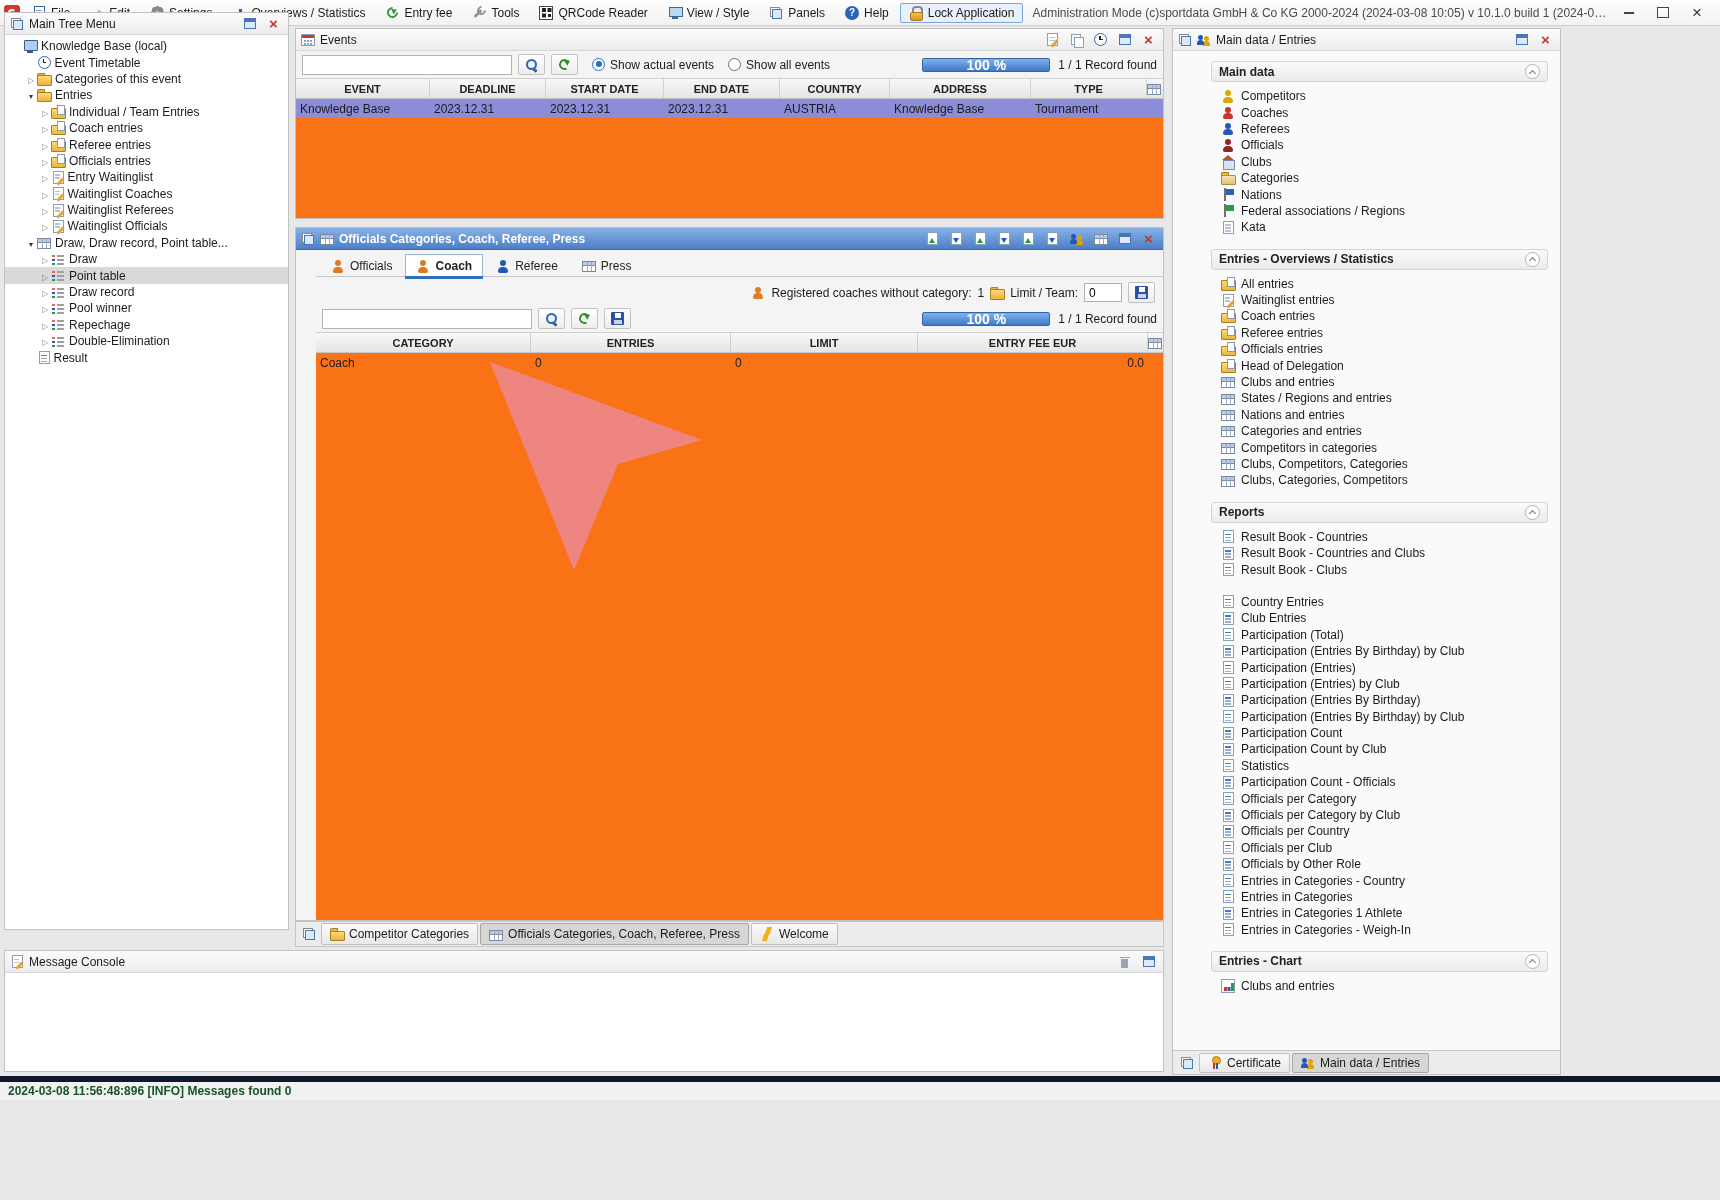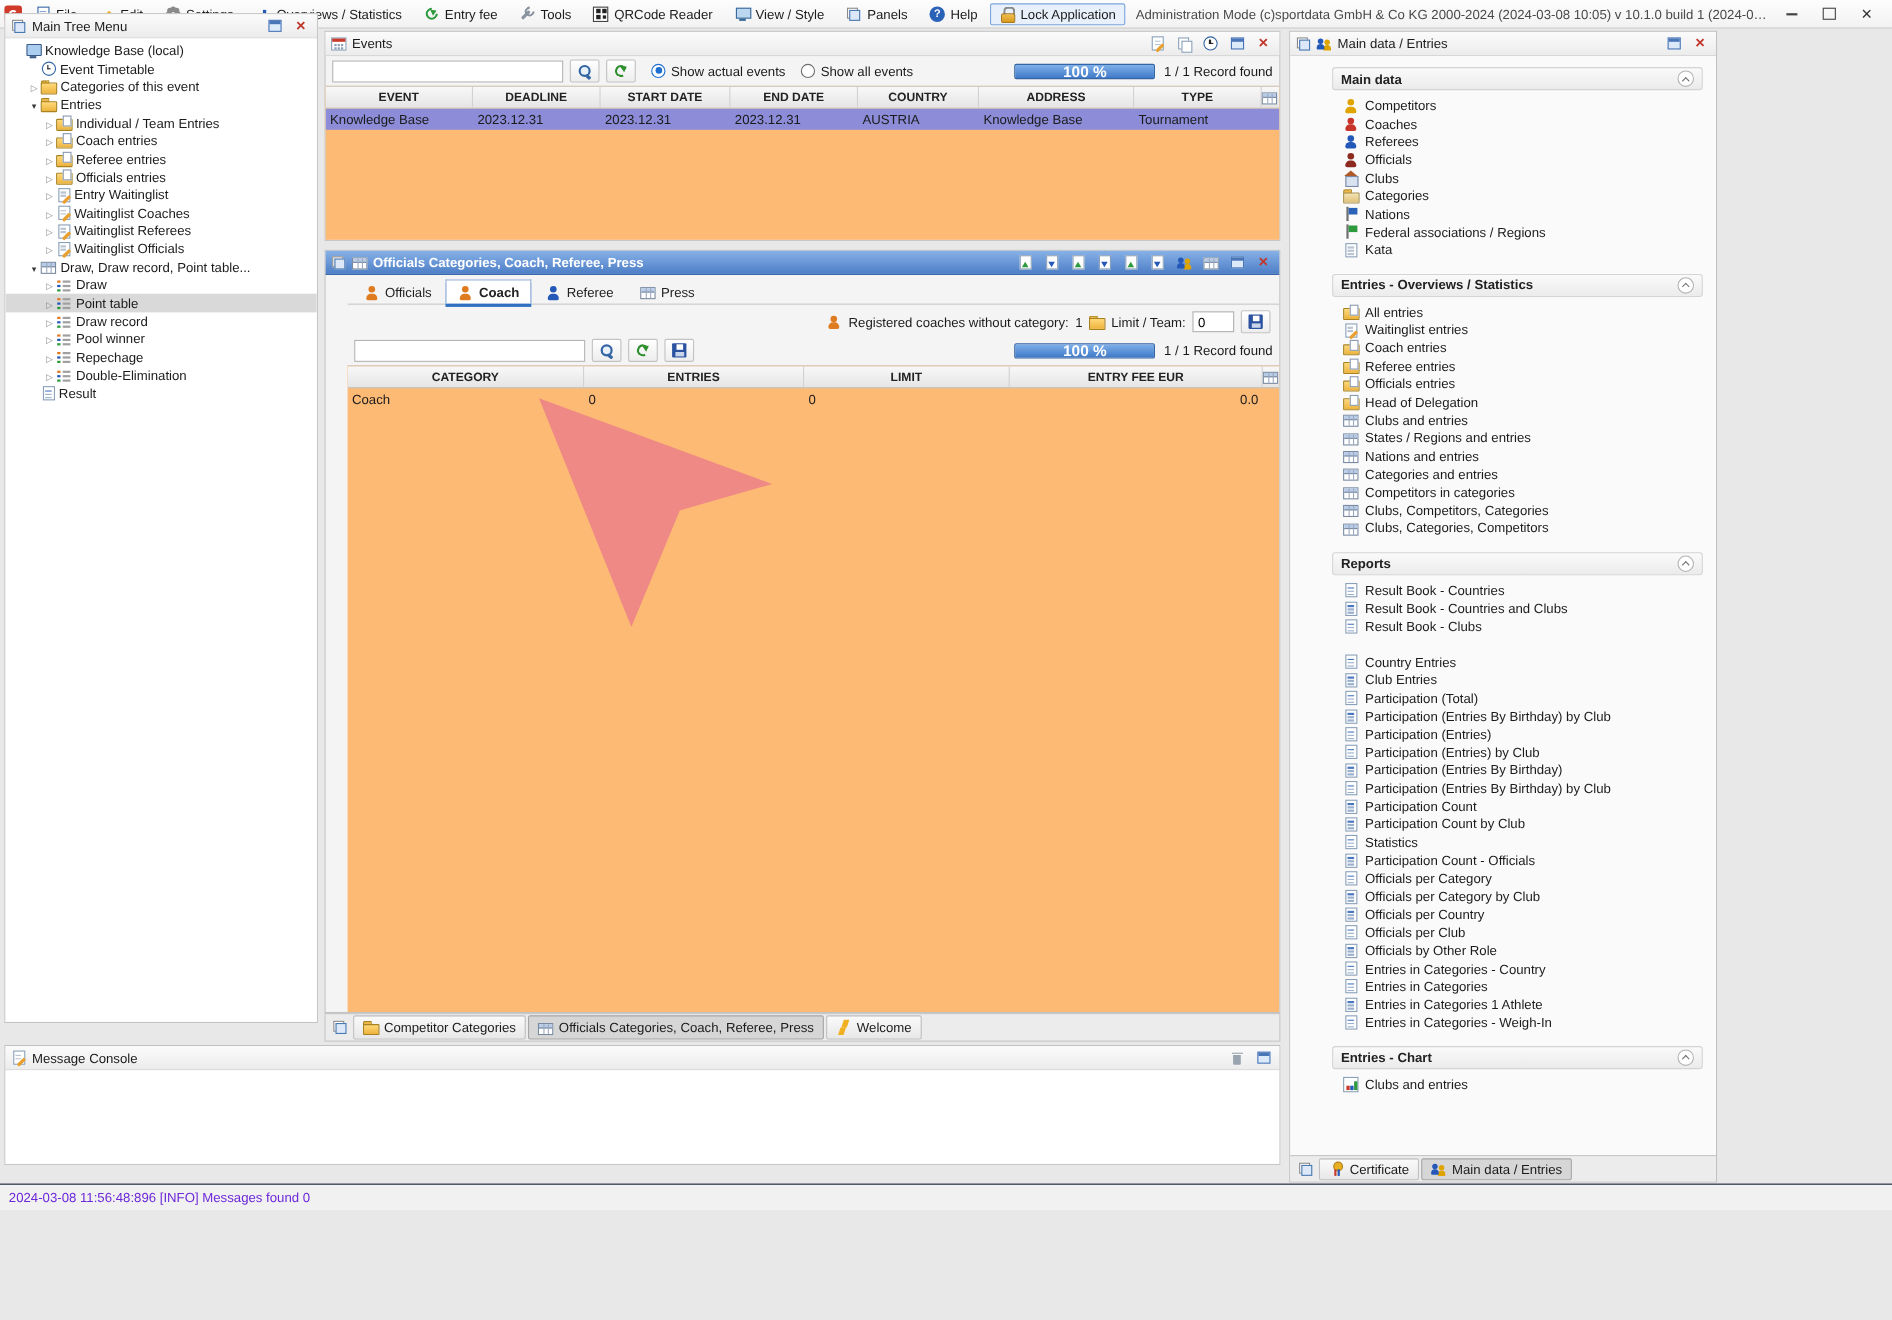--- a/index.html
+++ b/index.html
@@ -160,21 +160,21 @@
 
 .toolbar{display:flex;align-items:center;gap:6px;padding:3px 6px;flex:none}
 .search-input{width:210px;height:20px;border:1px solid #b4b4b4;background:#fff;padding:0 4px;font:inherit}
 .tbtn{height:21px;min-width:27px;display:flex;align-items:center;justify-content:center;border:1px solid #c2c2c2;background:linear-gradient(#fff,#ededed);border-radius:2px}
 .radio-wrap{display:flex;gap:5px;margin-left:8px}
 .radio{width:13px;height:13px;border-radius:50%;border:1px solid #707070;background:#fff;position:relative;flex:none}
 .radio.on{border-color:#1f6fd0}
 .radio.on::before{content:"";position:absolute;inset:2.5px;border-radius:50%;background:#1f6fd0}
 .progress{width:128px;height:14px;flex:none;border:1px solid #3465a4;background:linear-gradient(#7fb0ea,#3f79c8);color:#fff;font-size:14px;font-weight:bold;text-align:center;line-height:12px;border-radius:2px}
 .reccount{margin-left:2px;white-space:nowrap}
-.grid{flex:1;display:flex;flex-direction:column;background:#fdba74;border-top:1px solid #cfcfcf;overflow:hidden}
+.grid{flex:1;display:flex;flex-direction:column;background:#f97316;border-top:1px solid #cfcfcf;overflow:hidden}
 .ghead{display:flex;flex:none;height:20px;background:linear-gradient(#f8f8f8,#e5e5e5);border-bottom:1px solid #c4c4c4;font-size:11px;font-weight:bold;color:#222}
 .hcells,.gcells{display:flex;height:100%}
 .hcell{display:flex;align-items:center;justify-content:center;border-right:1px solid #d2d2d2;overflow:hidden}
 .hcorner{flex:1;display:flex;align-items:center;justify-content:flex-end;padding-right:3px}
 .grow{display:flex;flex:none;height:19px;align-items:center}
 .grow.selected{background:#8c8cd9}
 .gcell{display:flex;align-items:center;padding:0 4px;overflow:hidden;white-space:nowrap;height:100%}
 .eg > div:nth-of-type(1){width:134px}
 .eg > div:nth-of-type(2){width:116px}
 .eg > div:nth-of-type(3){width:118px}
@@ -202,39 +202,39 @@
 
 
 .big-arrow{position:absolute;left:478px;top:352px;z-index:30;pointer-events:none}
 
 
 .center-tabs{position:absolute;left:295px;top:921px;width:869px;height:26px;display:flex;align-items:center;gap:3px;padding:2px 3px;background:#ececec;border:1px solid #c6c6c6}
 .ctab{display:flex;align-items:flex-end;gap:5px;padding:3px 8px;border:1px solid #c0c0c0;background:linear-gradient(#fafafa,#e8e8e8);border-radius:2px;white-space:nowrap}
 .ctab.active{background:#d6d6d6;border-color:#a6a6a6}
 
 
-.console-panel{left:4px;top:950px;width:1160px;height:109px}
+.console-panel{left:4px;top:950px;width:1160px;height:122px}
 .console-body{flex:1;background:#fff}
 
 
 .right-panel{left:1172px;top:28px;width:389px;height:1047px}
 .rp-body{flex:1;background:#fafafa;padding:10px 12px 4px 38px;overflow:hidden}
 .section{margin-bottom:13px}
 .sec-head{height:21px;display:flex;align-items:center;justify-content:space-between;padding:0 7px;background:linear-gradient(#fafafa,#ebebeb);border:1px solid #d4d4d4;border-radius:3px}
 .sec-title{font-weight:bold;color:#222;white-space:nowrap}
 .collapse-btn{width:15px;height:15px;border:1px solid #b4b4b4;border-radius:50%;position:relative;background:#fff;flex:none}
 .collapse-btn::before{content:"";position:absolute;left:4px;top:5.5px;width:4px;height:4px;border-left:1.6px solid #777;border-top:1.6px solid #777;transform:rotate(45deg)}
 .sec-items{padding:6px 0 0 10px}
 .ritem{display:flex;align-items:center;gap:6px;height:16.4px;white-space:nowrap}
 .ritem.gap{margin-bottom:16px}
 .rp-tabs{flex:none;height:24px;display:flex;align-items:center;gap:3px;padding:0 4px;background:#ececec;border-top:1px solid #c6c6c6}
 .rp-tabs .ctab{padding:2px 8px}
 
 
-.statusbar{position:absolute;left:0;top:1076px;width:100%;height:24px;background:#f1f1f1;border-top:1px solid #0f172a;display:flex;align-items:center;padding:0 8px;font-weight:normal;color:#6d28d9}
+.statusbar{position:absolute;left:0;top:1076px;width:100%;height:24px;background:#f1f1f1;border-top:6px solid #0f172a;display:flex;align-items:center;padding:0 8px;font-weight:bold;color:#14532d}
 </style>
 </head>
 <body>
 
 <div class="app">
 
   <div class="menubar">
     <span class="ico ico-logo"></span>
     <div class="menu-items">
 

